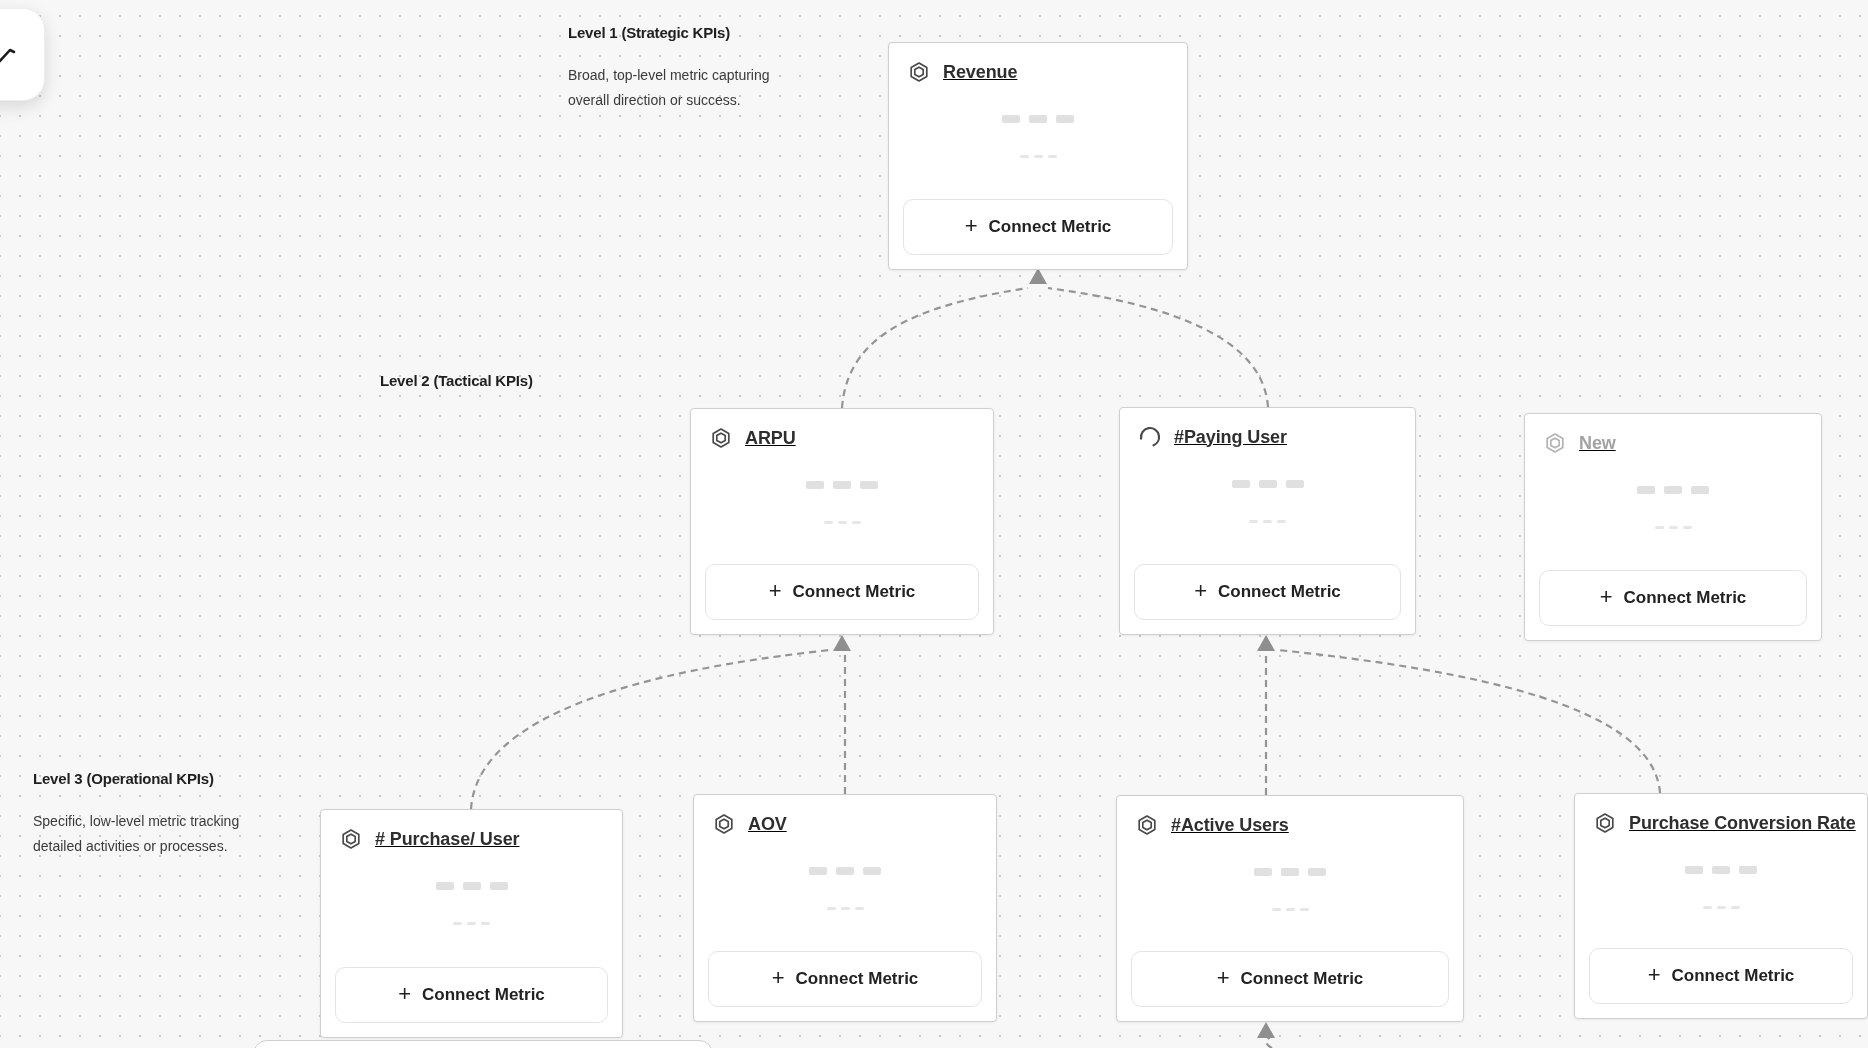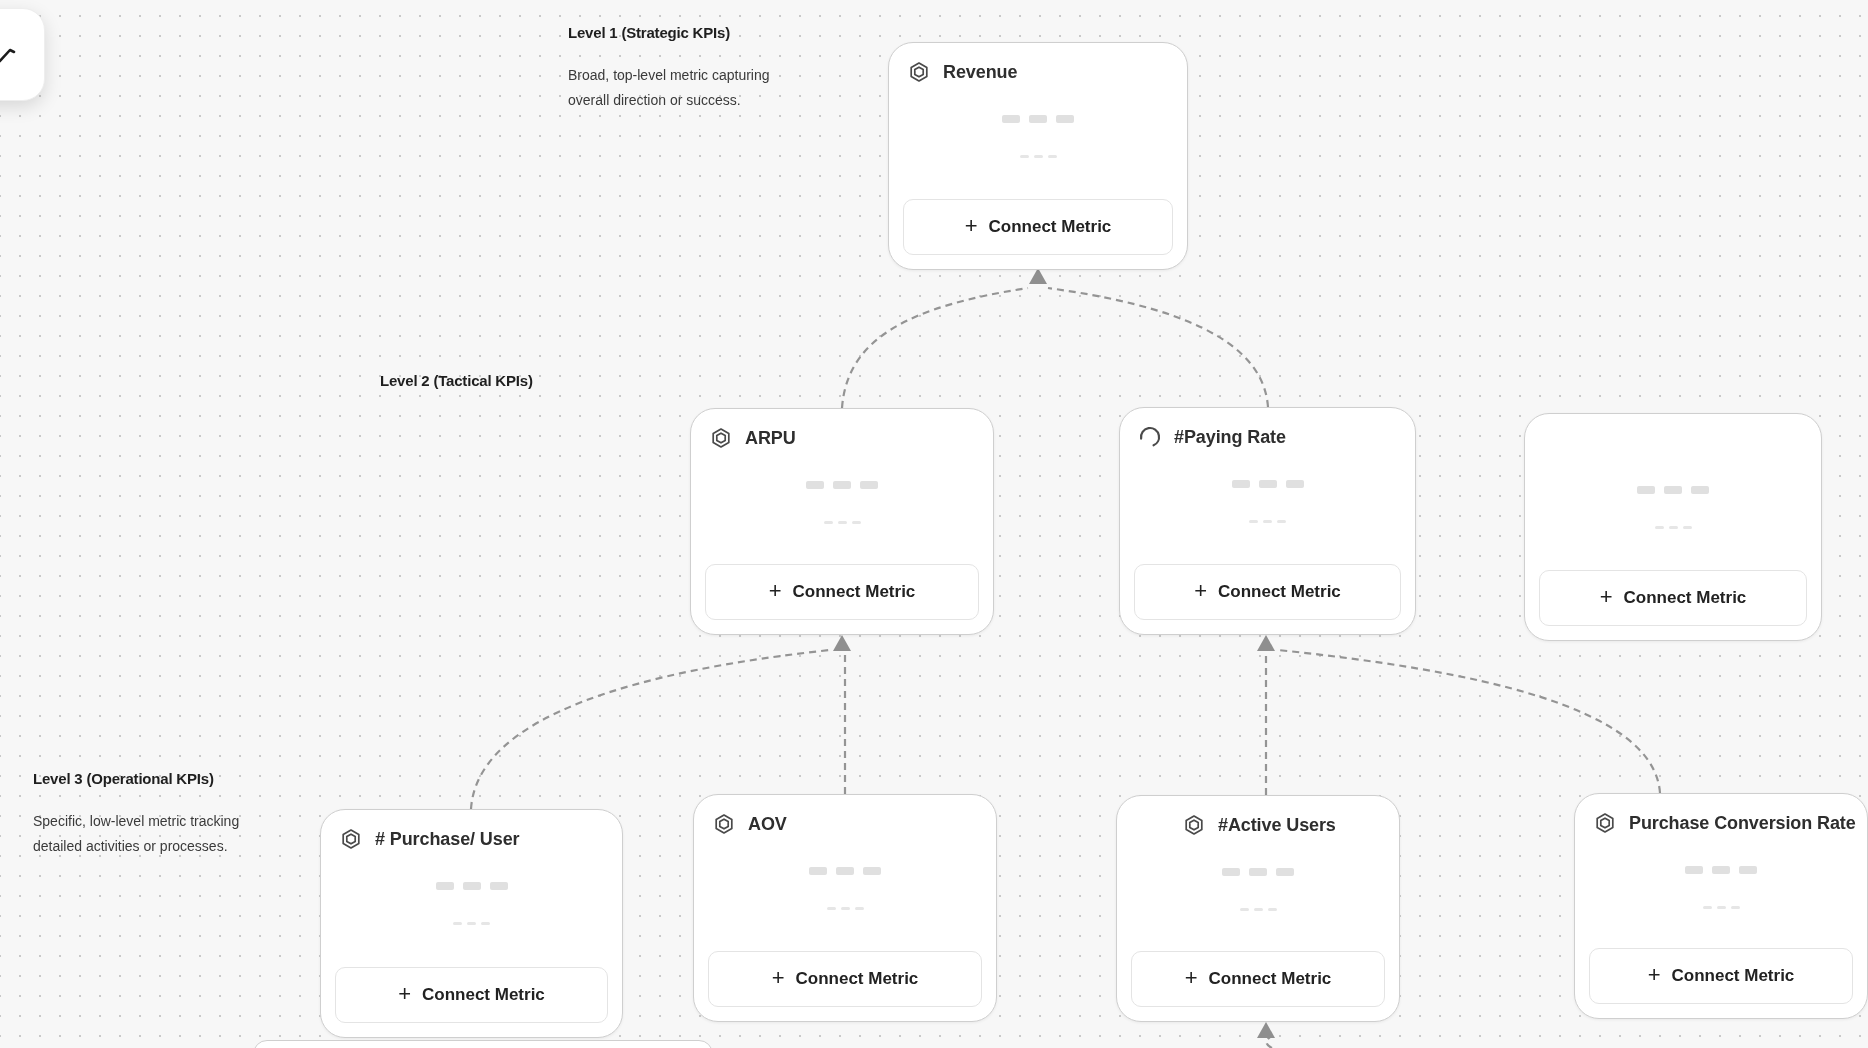--- a/index.html
+++ b/index.html
@@ -19,22 +19,23 @@
   svg.edges { position:absolute; inset:0; z-index:1; pointer-events:none; }
   svg.edges path { fill:none; stroke:#949494; stroke-width:2.2; stroke-dasharray:7 5; }
   svg.edges polygon { fill:#8f8f8f; stroke:none; }
 
   .section-label { position:absolute; z-index:2; }
   .section-title { font-size:15px; font-weight:700; color:#1f1f1f; letter-spacing:-0.2px; }
   .section-desc { margin-top:22px; font-size:14px; line-height:25px; color:#3a3a3a; white-space:pre-line; }
 
   .card {
     position:absolute; z-index:3; background:#ffffff;
-    border:1.5px solid #cfcfcf; border-radius:25px;
+    border:1.5px solid #cfcfcf; border-radius:4px;
     box-shadow:0 1px 3px rgba(0,0,0,0.06);
+    text-decoration:underline;
   }
   .card-header { display:flex; align-items:center; gap:12px; padding:17px 18px 0 18px; }
   .card-title { font-size:18px; font-weight:700; color:#2e2e2e; letter-spacing:-0.1px; white-space:nowrap; }
   .card.muted .card-title { color:#a2a2a2; }
   .icon { width:24px; height:24px; flex:0 0 auto; display:inline-flex; }
   .icon svg { width:24px; height:24px; }
   .hex-stroke { stroke:#4a4a4a; fill:none; stroke-width:1.7; stroke-linejoin:round; }
   .card.muted .hex-stroke { stroke:#b3b3b3; }
   .spin-stroke { stroke:#4a4a4a; fill:none; stroke-width:2.2; stroke-linecap:round; }
 
@@ -154,41 +155,50 @@
     </button>
   </div>
 
   <div class="card" style="left:1119px; top:407px; width:297px; height:228px;">
     <div class="card-header">
       <span class="icon">
         <svg viewBox="0 0 24 24">
             <circle class="spin-stroke" cx="12" cy="12" r="9" stroke-dasharray="40 16.5" transform="rotate(170 12 12)"></circle>
           </svg>
       </span>
-      <span class="card-title">#Paying Rate</span>
+      <span class="card-title">#Paying User</span>
     </div>
     <div class="skeleton">
       <div class="sk-row1">
           <i></i>
           <i></i>
           <i></i>
         </div>
       <div class="sk-row2">
           <i></i>
           <i></i>
           <i></i>
         </div>
     </div>
     <button class="connect-btn">
       <span class="plus">+</span>
       <span>Connect Metric</span>
     </button>
   </div>
 
   <div class="card muted" style="left:1524px; top:413px; width:298px; height:228px;">
+    <div class="card-header">
+      <span class="icon">
+        <svg viewBox="0 0 24 24">
+            <path class="hex-stroke" d="M12 3 L19.8 7.5 L19.8 16.5 L12 21 L4.2 16.5 L4.2 7.5 Z"></path>
+            <path class="hex-stroke" d="M12 7.2 L16.2 9.6 L16.2 14.4 L12 16.8 L7.8 14.4 L7.8 9.6 Z"></path>
+          </svg>
+      </span>
+      <span class="card-title">New</span>
+    </div>
     <div class="skeleton">
       <div class="sk-row1">
           <i></i>
           <i></i>
           <i></i>
         </div>
       <div class="sk-row2">
           <i></i>
           <i></i>
           <i></i>
@@ -249,21 +259,21 @@
           <i></i>
           <i></i>
         </div>
     </div>
     <button class="connect-btn">
       <span class="plus">+</span>
       <span>Connect Metric</span>
     </button>
   </div>
 
-  <div class="card" style="left:1116px; top:795px; width:284px; height:227px;padding-left:47px;">
+  <div class="card" style="left:1116px; top:795px; width:348px; height:227px;">
     <div class="card-header">
       <span class="icon">
         <svg viewBox="0 0 24 24">
             <path class="hex-stroke" d="M12 3 L19.8 7.5 L19.8 16.5 L12 21 L4.2 16.5 L4.2 7.5 Z"></path>
             <path class="hex-stroke" d="M12 7.2 L16.2 9.6 L16.2 14.4 L12 16.8 L7.8 14.4 L7.8 9.6 Z"></path>
           </svg>
       </span>
       <span class="card-title">#Active Users</span>
     </div>
     <div class="skeleton">

